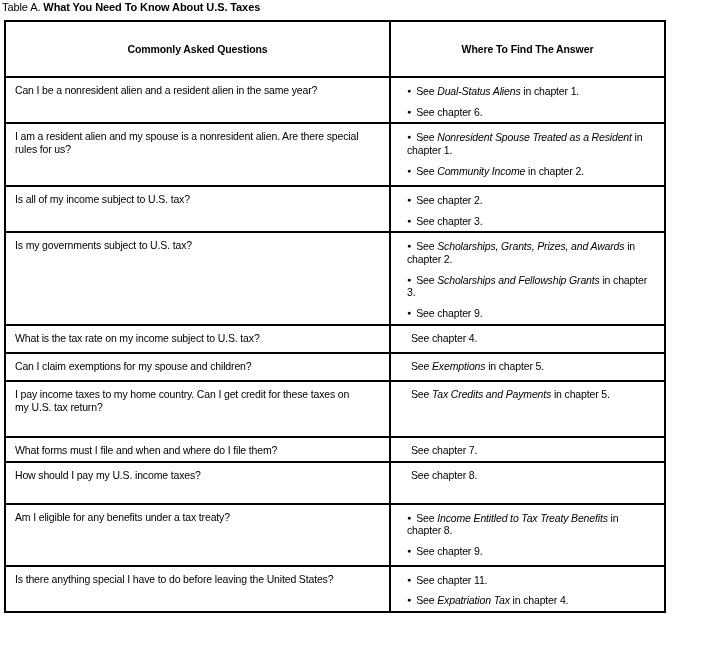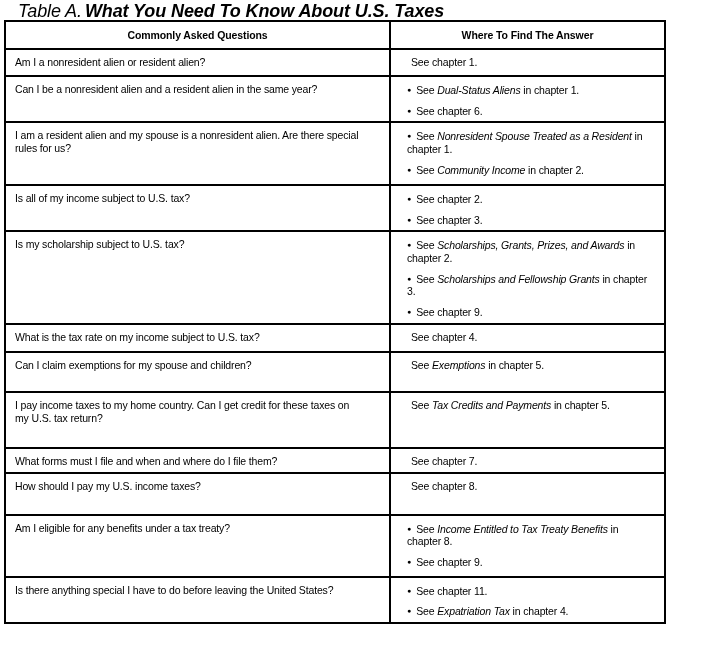--- a/index.html
+++ b/index.html
@@ -2,37 +2,37 @@
 <html><head>
 <meta charset="utf-8">
 <style>
   html, body { margin:0; padding:0; background:#ffffff; }
   body {
     width:721px; height:650px; overflow:hidden;
     font-family:"Liberation Sans", sans-serif; color:#000000;
   }
   .page { position:relative; width:721px; height:650px; background:#ffffff; }
 
-  .title { position:absolute; left:18px; top:1px; font-size:18px; letter-spacing:-0.1px; white-space:nowrap;font-style:italic; }
+  .title { position:absolute; left:2px; top:1px; font-size:11px; letter-spacing:-0.1px; white-space:nowrap; }
   .t-prefix { font-weight:normal; }
   .t-main { font-weight:bold; margin-left:3px; }
 
   table.faq {
     position:absolute; left:4px; top:20px; width:660px;
     border-collapse:collapse; table-layout:fixed;
     background:#ffffff;
   }
   col.c1 { width:385px; }
   col.c2 { width:275px; }
 
   th, td { border:2px solid #000000; }
 
   th {
     height:18px; font-size:10.5px; font-weight:bold;
-    text-align:center; vertical-align:middle; padding:4px 0;
+    text-align:center; vertical-align:middle; padding:18px 0;
     letter-spacing:-0.1px;
   }
 
   td { vertical-align:top; font-size:10.5px; line-height:13px; letter-spacing:-0.15px; }
   td.q-cell { padding:6px 30px 4px 9px; }
   td.a-cell { padding:6px 12px 4px 0; }
 
   .a-item { padding-left:20px; }
   .a-item.bulleted { padding-left:16px; }
   .a-item + .a-item { margin-top:7px; }
@@ -56,28 +56,20 @@
         <col class="c1">
         <col class="c2">
       </colgroup>
     <thead>
       <tr>
         <th>Commonly Asked Questions</th>
         <th>Where To Find The Answer</th>
       </tr>
     </thead>
     <tbody id="tbody">
-        <tr style="height: 27px;">
-          <td class="q-cell">
-            <div>Am I a nonresident alien or resident alien?</div>
-          </td>
-          <td class="a-cell">
-            <div class="a-item"><span>See chapter 1.</span></div>
-          </td>
-        </tr>
         <tr style="height: 45px;">
           <td class="q-cell">
             <div>Can I be a nonresident alien and a resident alien in the same year?</div>
           </td>
           <td class="a-cell">
             <div class="a-item bulleted"><span class="bullet">●</span><span>See </span><span class="italic">Dual-Status Aliens</span><span> in chapter 1.</span></div>
             <div class="a-item bulleted"><span class="bullet">●</span><span>See chapter 6.</span></div>
           </td>
         </tr>
         <tr style="height: 63px; padding-left: 21px;">
@@ -93,37 +85,37 @@
           <td class="q-cell">
             <div>Is all of my income subject to U.S. tax?</div>
           </td>
           <td class="a-cell">
             <div class="a-item bulleted"><span class="bullet">●</span><span>See chapter 2.</span></div>
             <div class="a-item bulleted"><span class="bullet">●</span><span>See chapter 3.</span></div>
           </td>
         </tr>
         <tr style="height: 88px;">
           <td class="q-cell">
-            <div>Is my scholarship subject to U.S. tax?</div>
+            <div>Is my governments subject to U.S. tax?</div>
           </td>
           <td class="a-cell">
             <div class="a-item bulleted"><span class="bullet">●</span><span>See </span><span class="italic">Scholarships, Grants, Prizes, and Awards</span><span> in chapter 2.</span></div>
             <div class="a-item bulleted"><span class="bullet">●</span><span>See </span><span class="italic">Scholarships and Fellowship Grants</span><span> in chapter 3.</span></div>
             <div class="a-item bulleted"><span class="bullet">●</span><span>See chapter 9.</span></div>
           </td>
         </tr>
         <tr style="height: 28px; padding-left: 20px;">
           <td class="q-cell">
             <div>What is the tax rate on my income subject to U.S. tax?</div>
           </td>
           <td class="a-cell">
             <div class="a-item"><span>See chapter 4.</span></div>
           </td>
         </tr>
-        <tr style="height: 40px;">
+        <tr style="height: 28px;">
           <td class="q-cell">
             <div>Can I claim exemptions for my spouse and children?</div>
           </td>
           <td class="a-cell">
             <div class="a-item"><span>See </span><span class="italic">Exemptions</span><span> in chapter 5.</span></div>
           </td>
         </tr>
         <tr style="height: 56px;">
           <td class="q-cell">
             <div>I pay income taxes to my home country. Can I get credit for these taxes on my U.S. tax return?</div>

